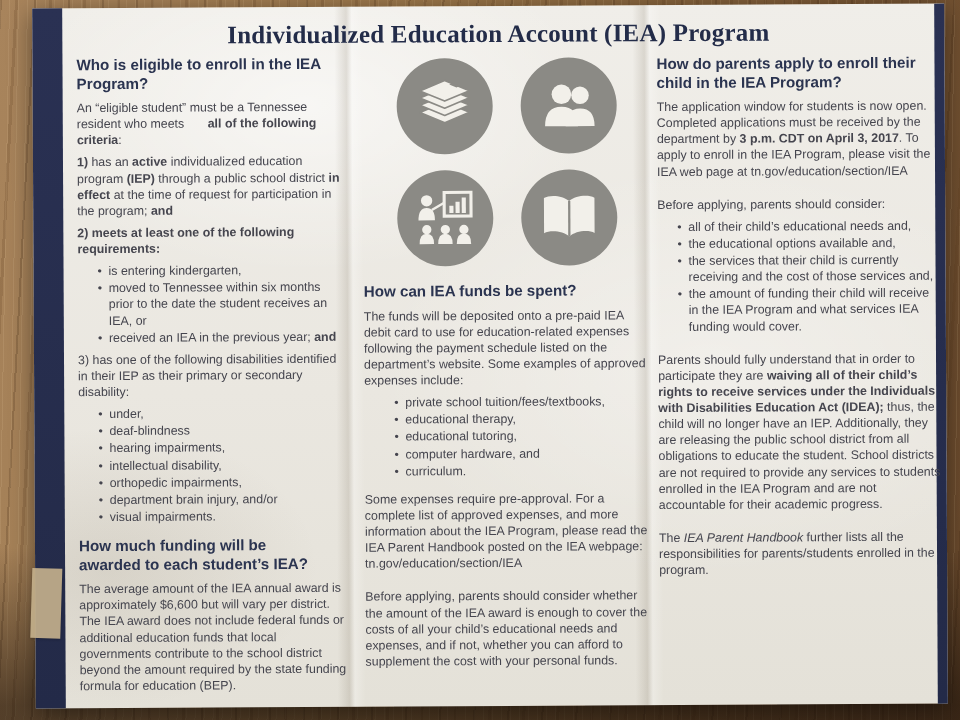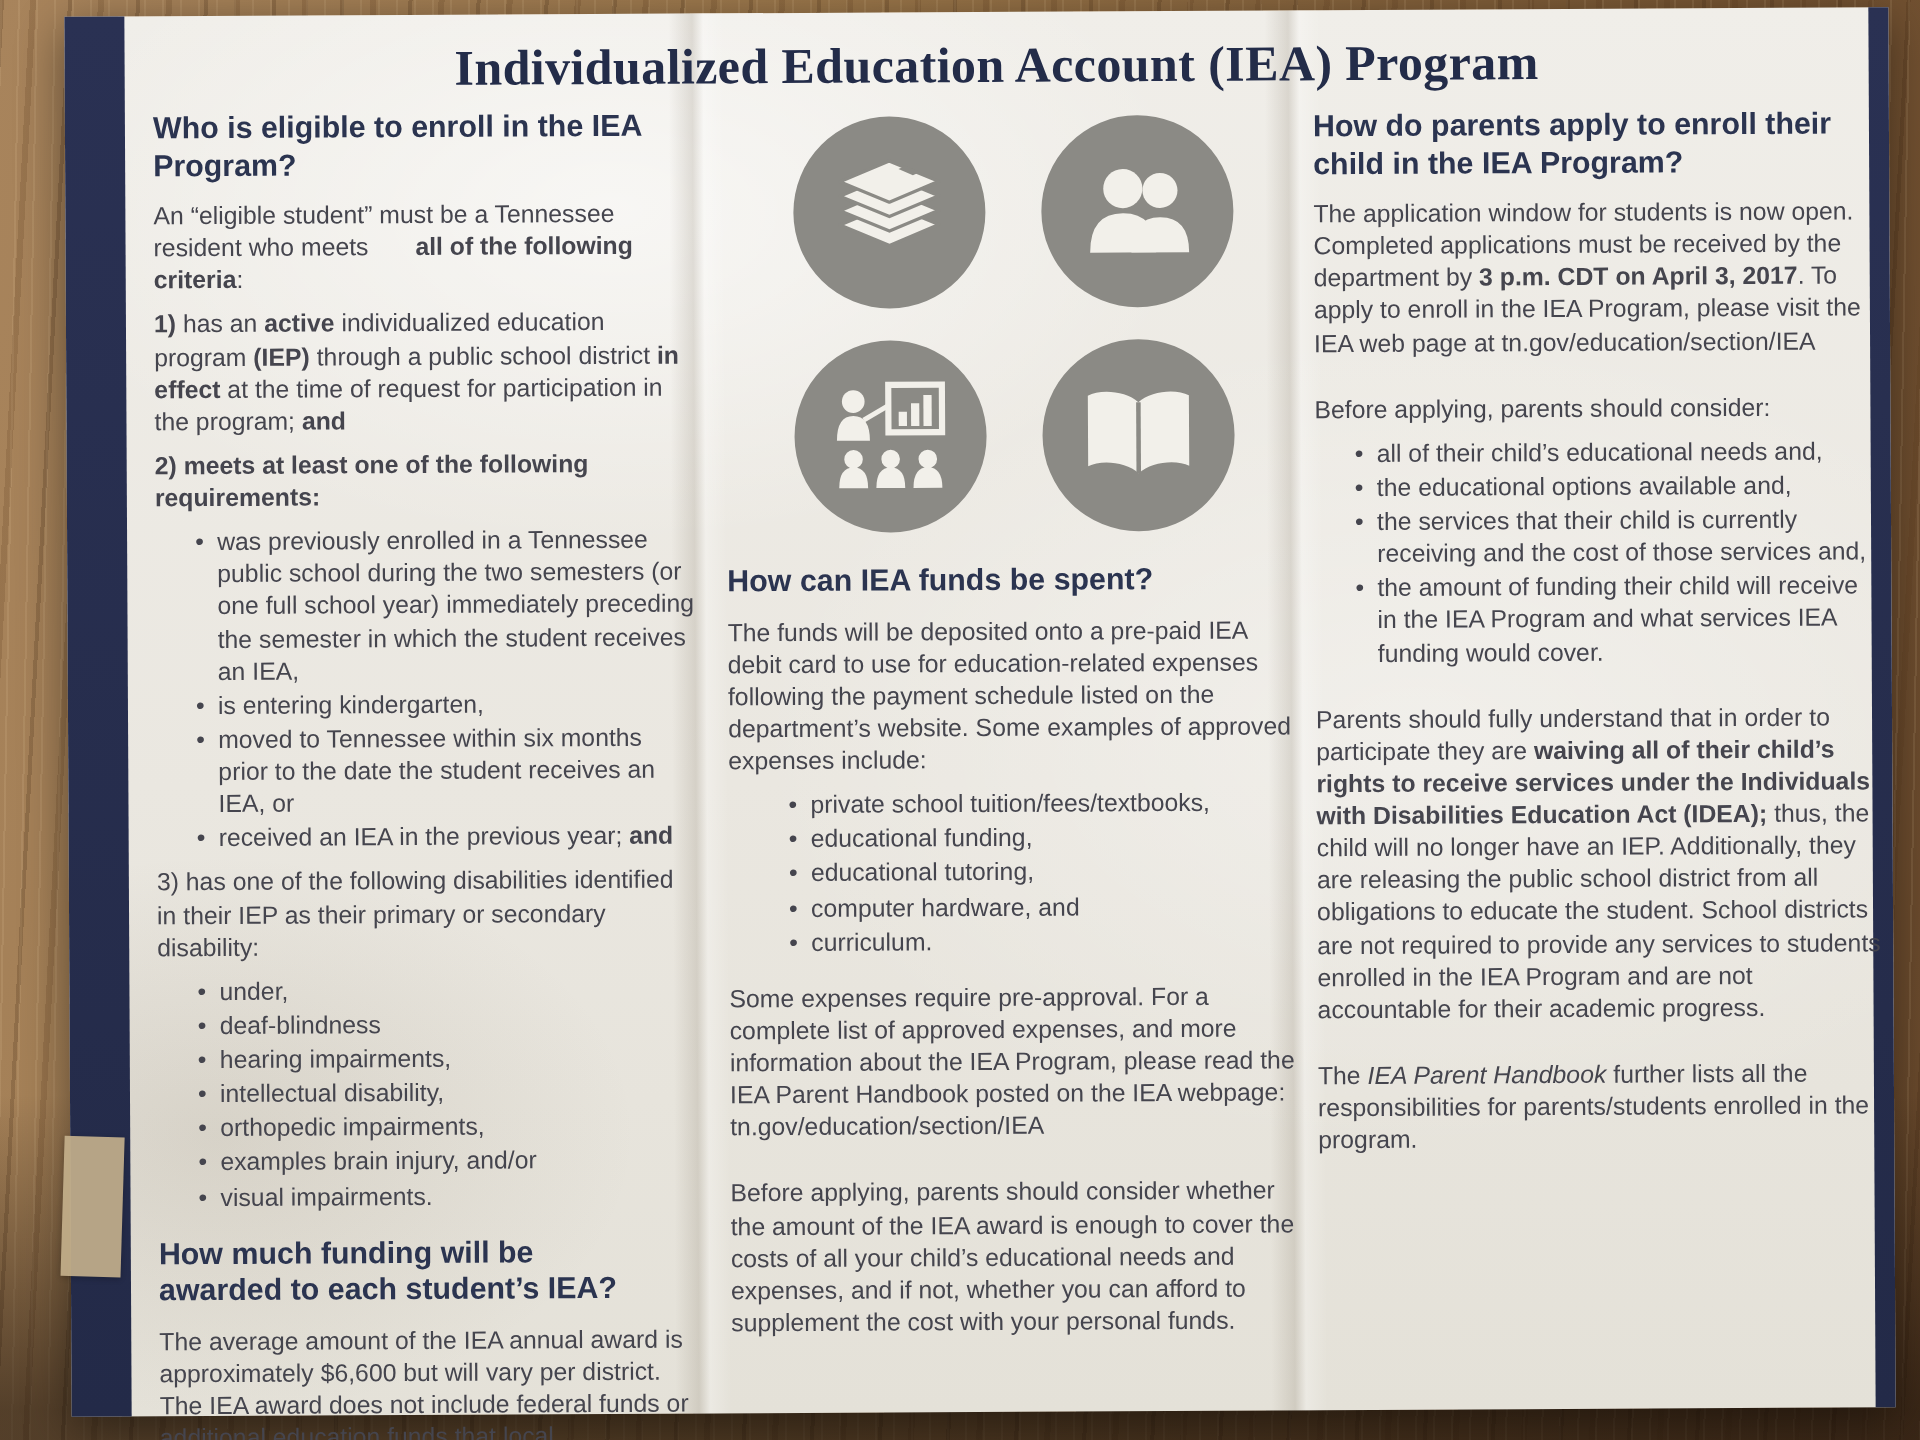--- a/index.html
+++ b/index.html
@@ -65,33 +65,32 @@
     <div class="fold f2"></div>
 
     <h1 class="title">Individualized Education Account (IEA) Program</h1>
 
     <div class="col col1">
       <h2>Who is eligible to enroll in the IEA Program?</h2>
       <p><span>An “eligible student” must be a Tennessee resident who meets </span><span style="font-weight: 700; margin-left: 20px;">all of the following criteria</span><span>:</span></p>
       <p><span style="font-weight: 700;">1)</span><span> has an </span><span style="font-weight: 700;">active</span><span> individualized education program </span><span style="font-weight: 700;">(IEP)</span><span> through a public school district </span><span style="font-weight: 700;">in effect</span><span> at the time of request for participation in the program; </span><span style="font-weight: 700;">and</span></p>
       <p><span style="font-weight: 700;">2) meets at least one of the following requirements:</span></p>
       <ul>
-          <li><span>was previously enrolled in a Tennessee public school during the two semesters (or one full school year) immediately preceding the semester in which the student receives an IEA,</span></li>
           <li><span>is entering kindergarten,</span></li>
           <li><span>moved to Tennessee within six months prior to the date the student receives an IEA, or</span></li>
           <li><span>received an IEA in the previous year; </span><span style="font-weight: 700;">and</span></li>
         </ul>
       <p><span>3) has one of the following disabilities identified in their IEP as their primary or secondary disability:</span></p>
       <ul>
           <li><span>under,</span></li>
           <li><span>deaf-blindness</span></li>
           <li><span>hearing impairments,</span></li>
           <li><span>intellectual disability,</span></li>
           <li><span>orthopedic impairments,</span></li>
-          <li><span>examples brain injury, and/or</span></li>
+          <li><span>department brain injury, and/or</span></li>
           <li><span>visual impairments.</span></li>
         </ul>
       <h2 class="h-narrow gap-md">How much funding will be awarded to each student’s IEA?</h2>
       <p><span>The average amount of the IEA annual award is approximately $6,600 but will vary per district. The IEA award does not include federal funds or additional education funds that local governments contribute to the school district beyond the amount required by the state funding formula for education (BEP).</span></p>
     </div>
 
     <div class="col col2">
       <div class="icons">
         <div class="icon-circle">
           <svg width="66" height="66" viewBox="0 0 64 64">
@@ -137,21 +136,21 @@
           <svg width="66" height="66" viewBox="0 0 64 64">
             <path d="M32 16 C26 10.5 13.5 9.5 7.5 12.8 L7.5 47 C13.5 43.8 26 44.8 32 50.5 C38 44.8 50.5 43.8 56.5 47 L56.5 12.8 C50.5 9.5 38 10.5 32 16 Z" fill="#f2f0ea"></path>
             <line x1="32" y1="16" x2="32" y2="50.5" stroke="#8b8a85" stroke-width="2.2"></line>
           </svg>
         </div>
       </div>
       <h2>How can IEA funds be spent?</h2>
       <p><span>The funds will be deposited onto a pre-paid IEA debit card to use for education-related expenses following the payment schedule listed on the department’s website. Some examples of approved expenses include:</span></p>
       <ul>
           <li><span>private school tuition/fees/textbooks,</span></li>
-          <li><span>educational funding,</span></li>
+          <li><span>educational therapy,</span></li>
           <li><span>educational tutoring,</span></li>
           <li><span>computer hardware, and</span></li>
           <li><span>curriculum.</span></li>
         </ul>
       <p class="gap-md"><span>Some expenses require pre-approval. For a complete list of approved expenses, and more information about the IEA Program, please read the IEA Parent Handbook posted on the IEA webpage: tn.gov/education/section/IEA</span></p>
       <p class="gap-lg"><span>Before applying, parents should consider whether the amount of the IEA award is enough to cover the costs of all your child’s educational needs and expenses, and if not, whether you can afford to supplement the cost with your personal funds.</span></p>
     </div>
 
     <div class="col col3">
       <h2>How do parents apply to enroll their child in the IEA Program?</h2>

